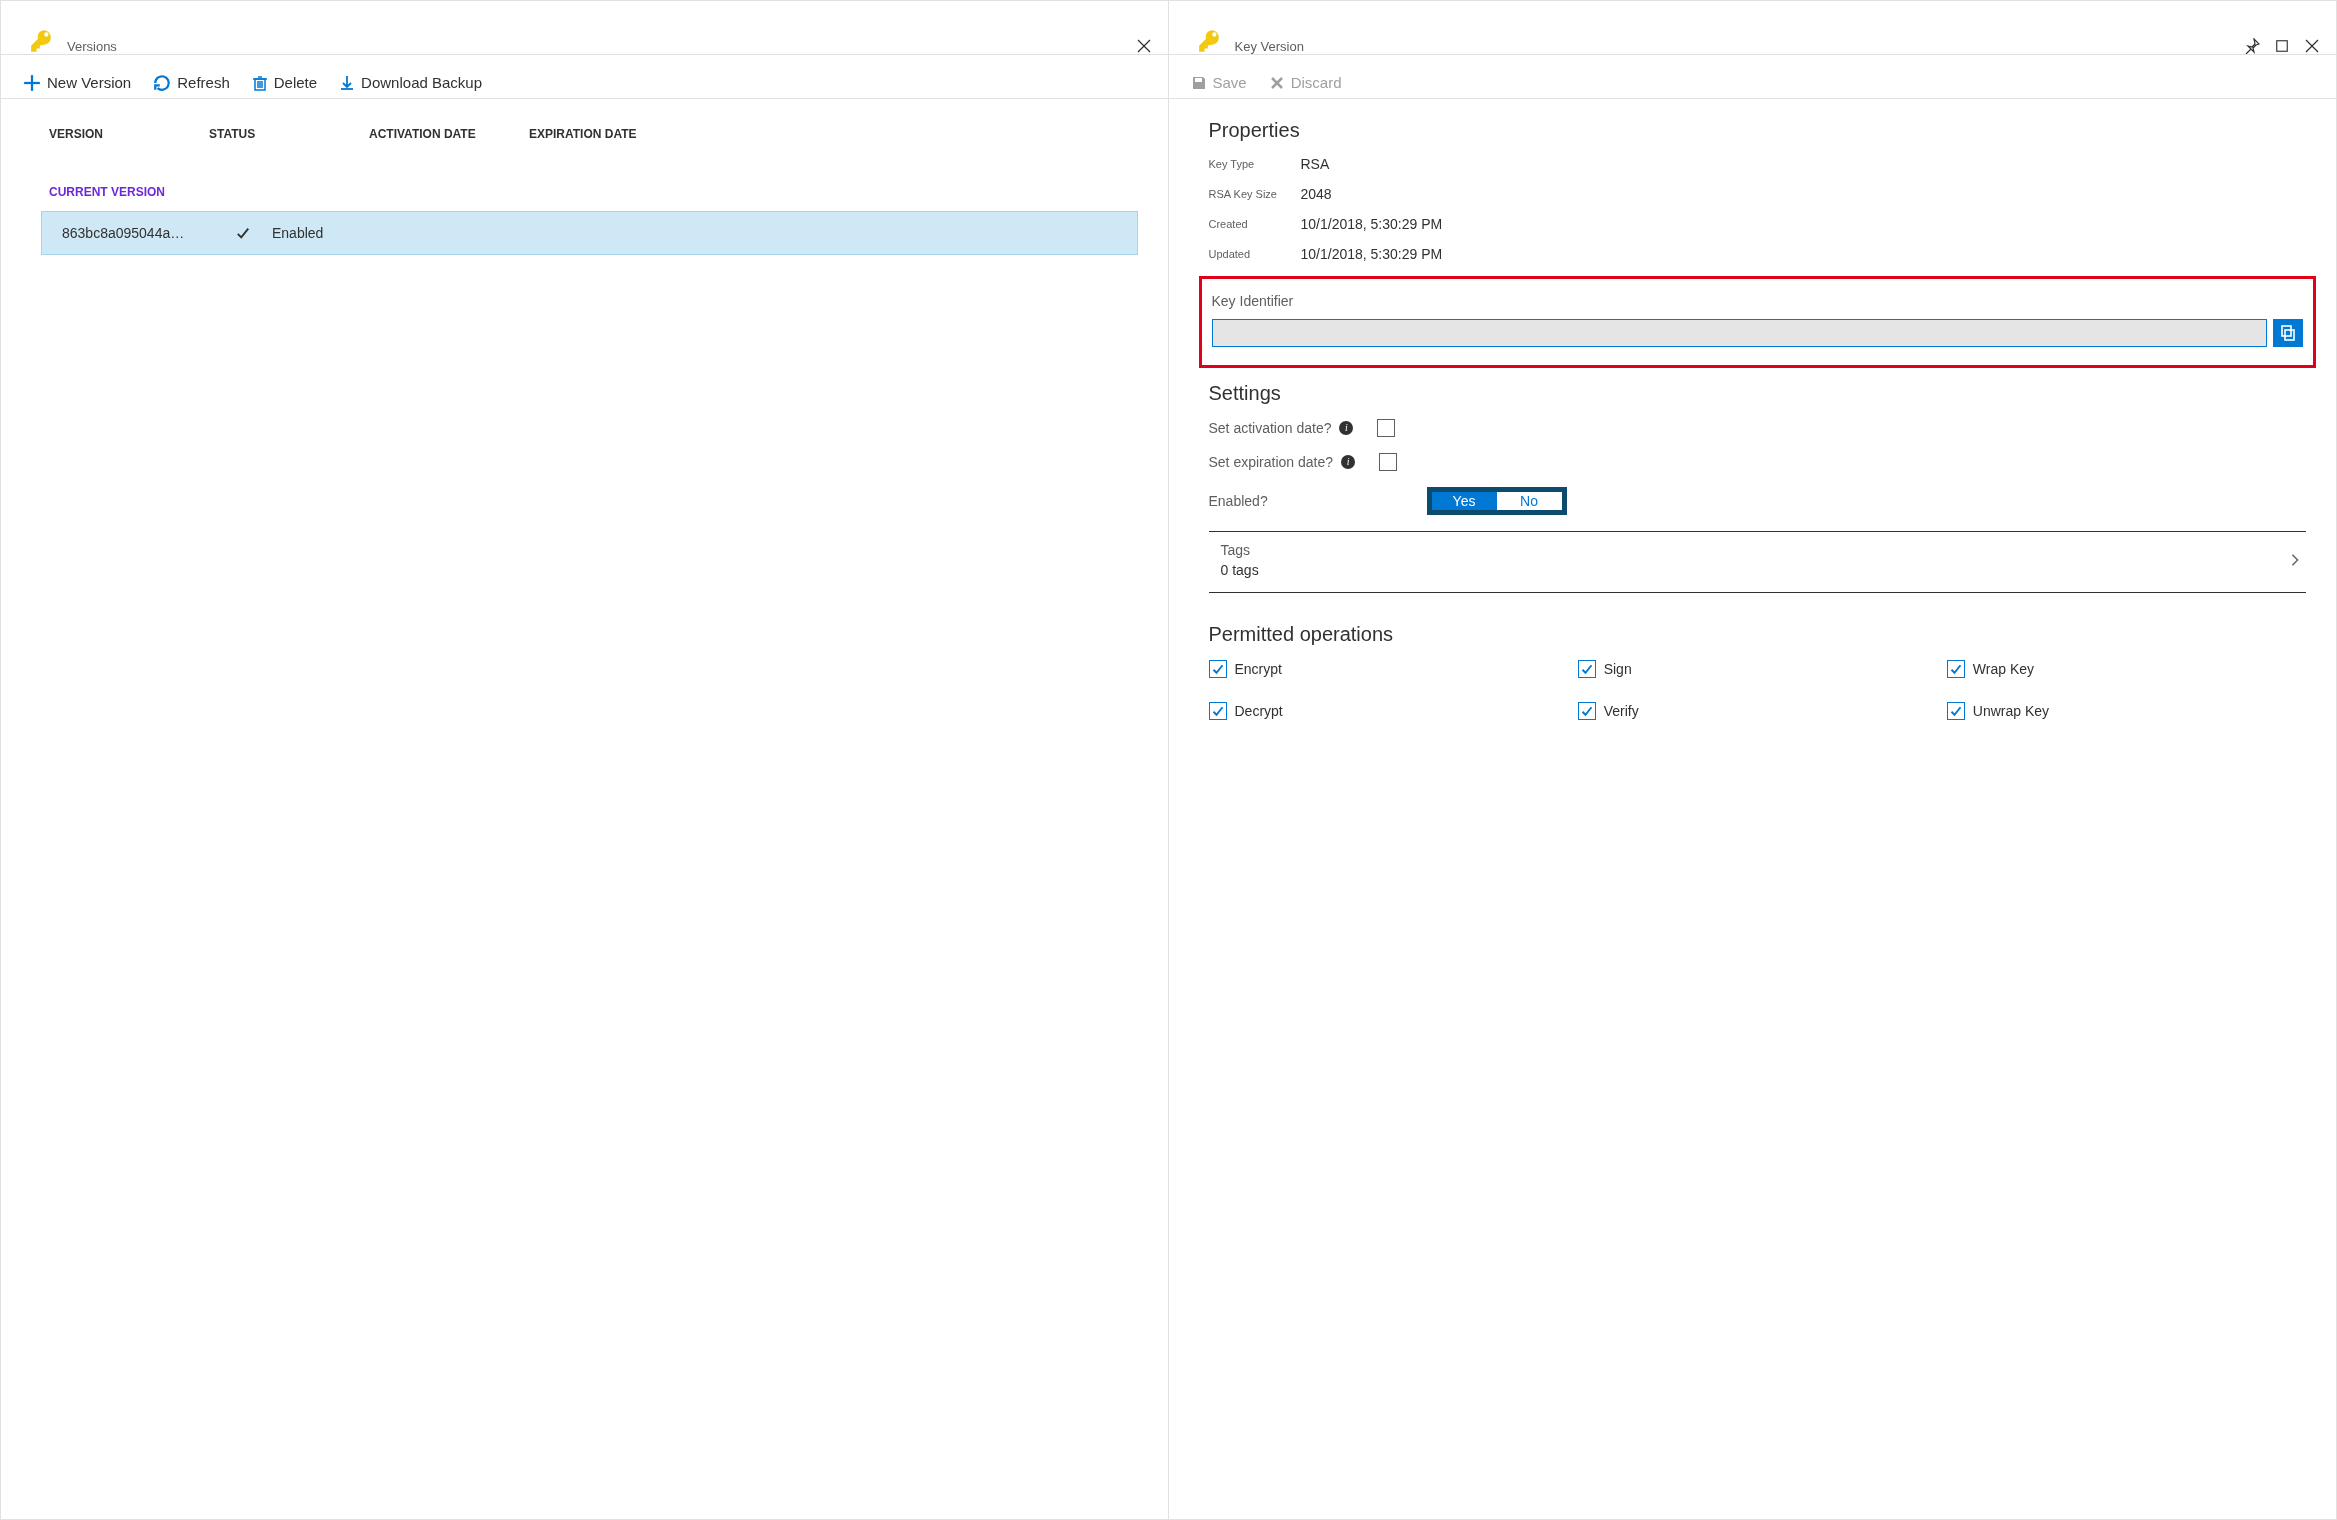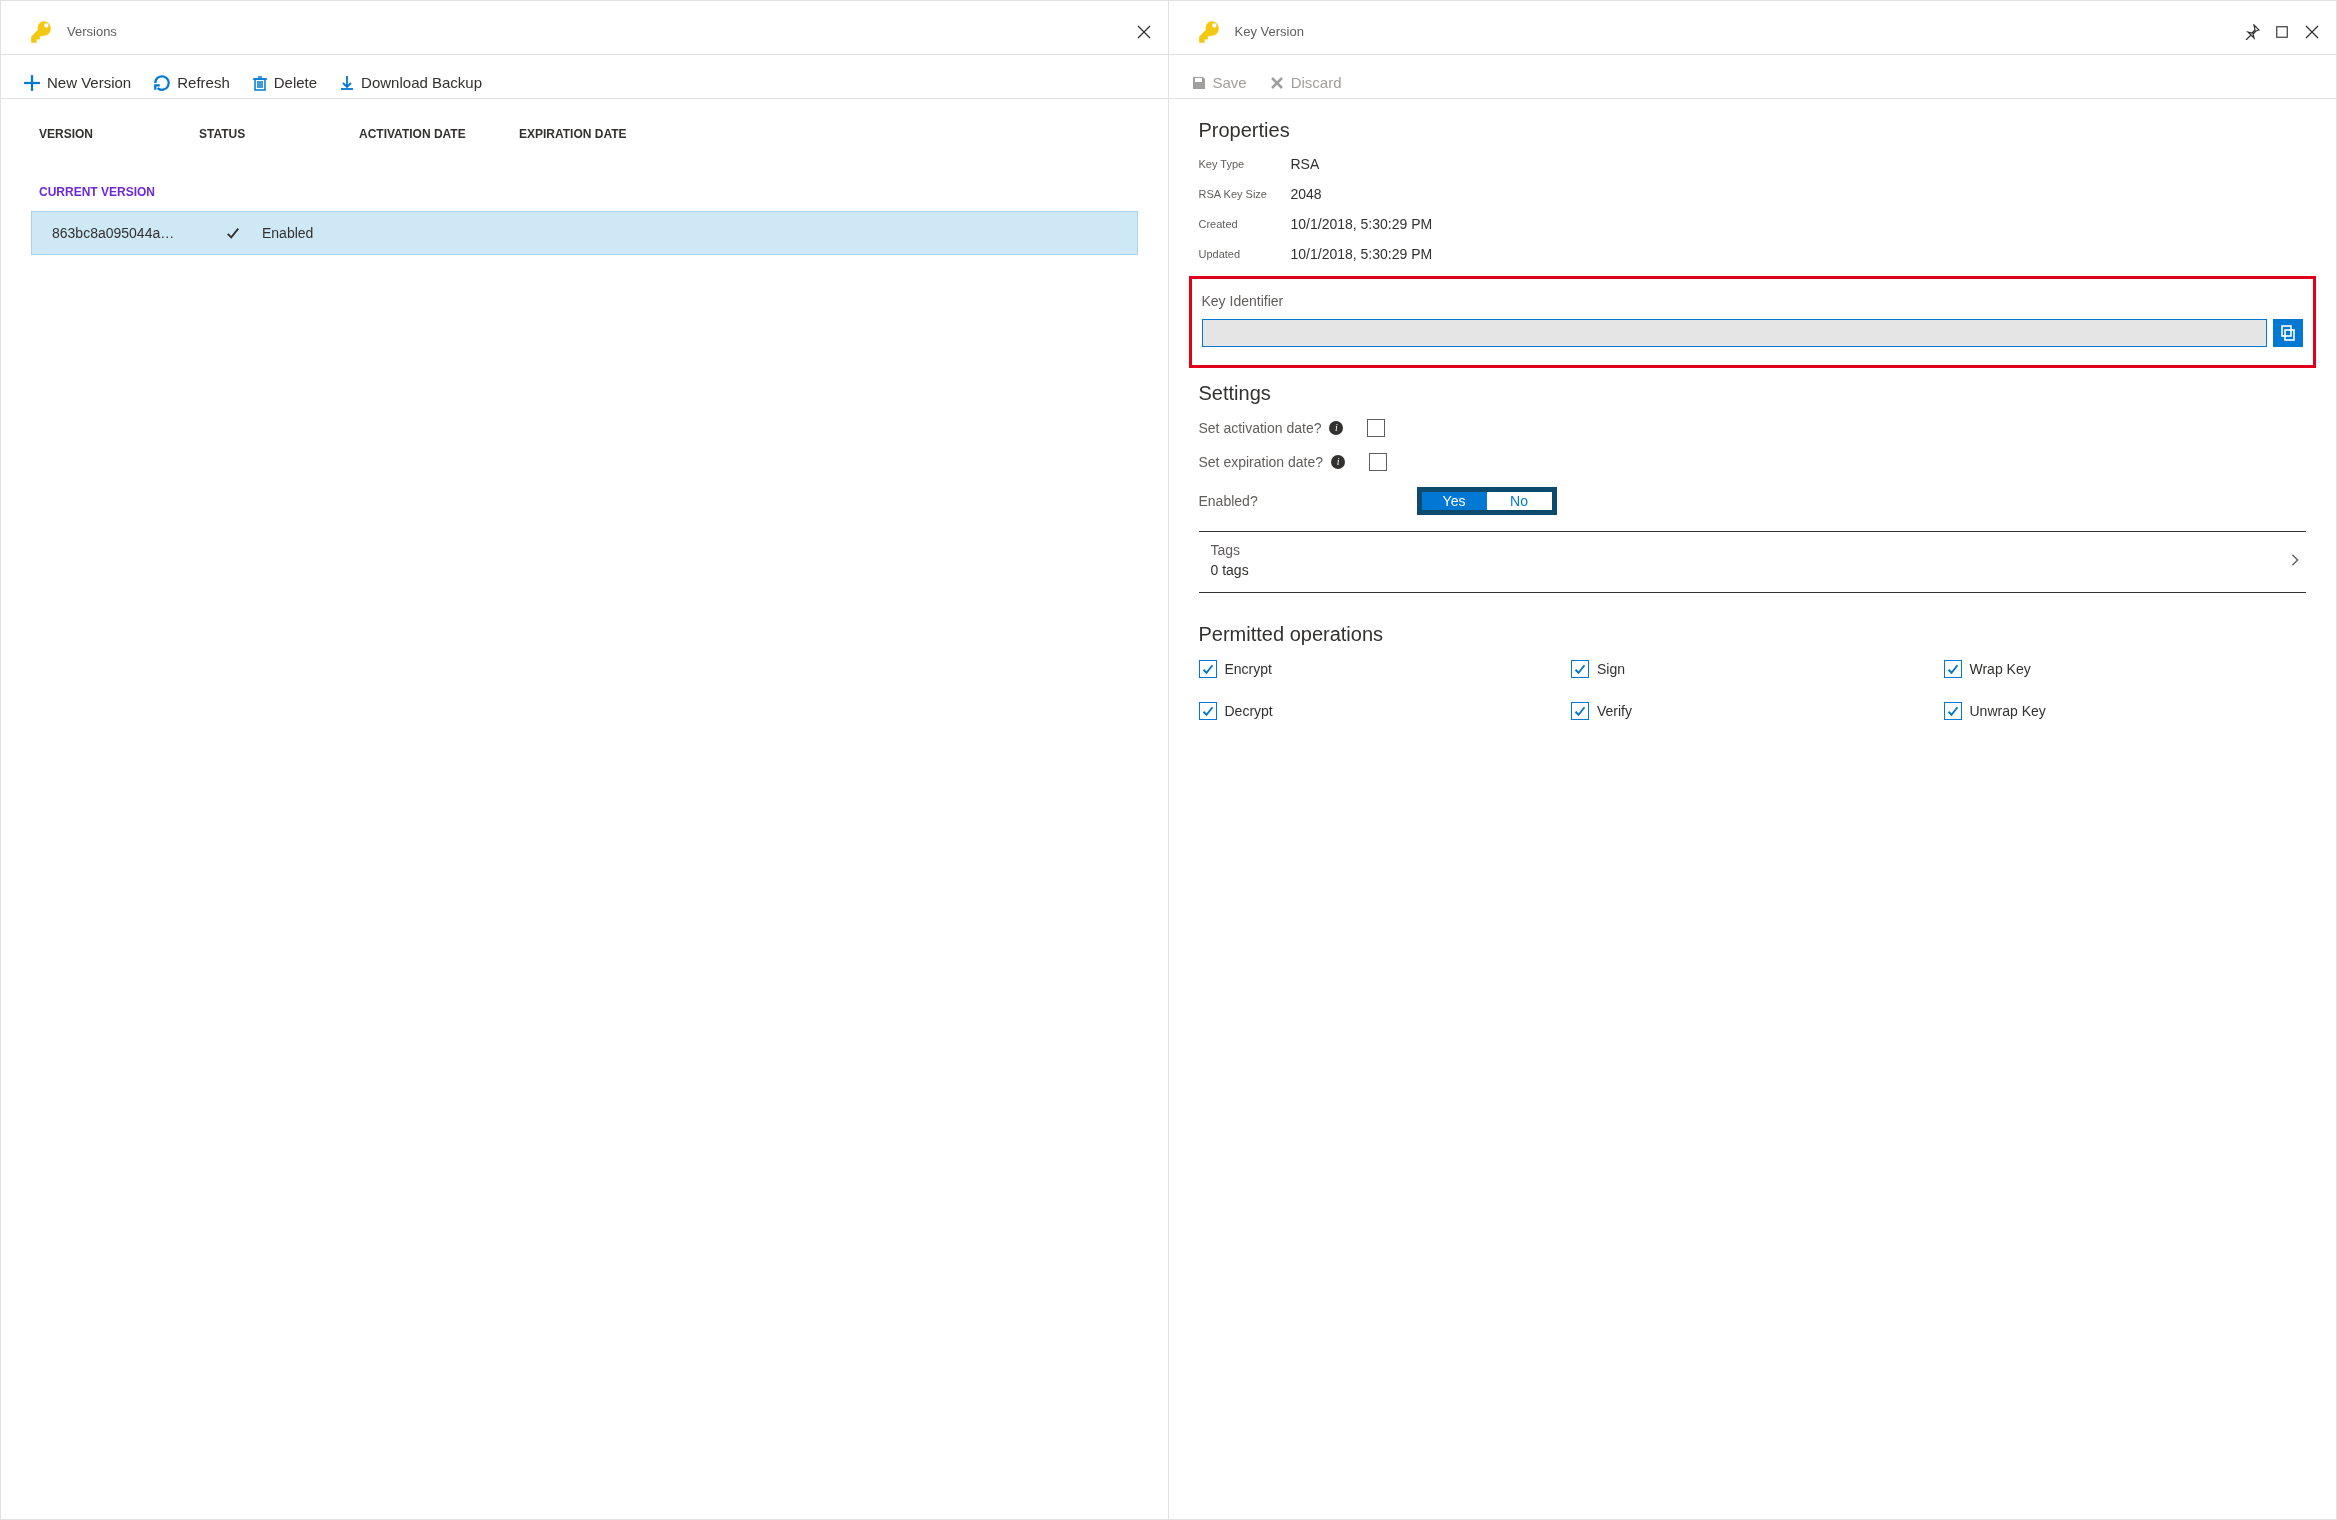--- a/index.html
+++ b/index.html
@@ -25,21 +25,21 @@
   }
   .pane-left {
     width: 50%;
     border-right: 1px solid #e1e1e1;
   }
   .pane-right {
     width: 50%;
   }
   .blade-header {
     display: flex;
-    align-items: center;
+    align-items: flex-end;
     height: 54px;
     padding: 8px 16px 0 28px;
     border-bottom: 1px solid #e1e1e1;
     position: relative;
   }
   .blade-header .title {
     font-size: 13px;
     color: #605e5c;
     margin-left: 12px;
   }
@@ -88,20 +88,21 @@
   .tool-btn.disabled {
     color: #a19f9d;
     cursor: default;
   }
   .tool-btn.disabled .icon {
     color: #a19f9d;
   }
   .content {
     padding: 20px 30px;
     overflow: auto;
+    margin-left: 10px;
   }
   .col-headers {
     display: flex;
     gap: 0;
     font-size: 12px;
     font-weight: 700;
     color: #323130;
     padding: 8px 8px;
   }
   .col-headers .col { flex: 0 0 160px; }

